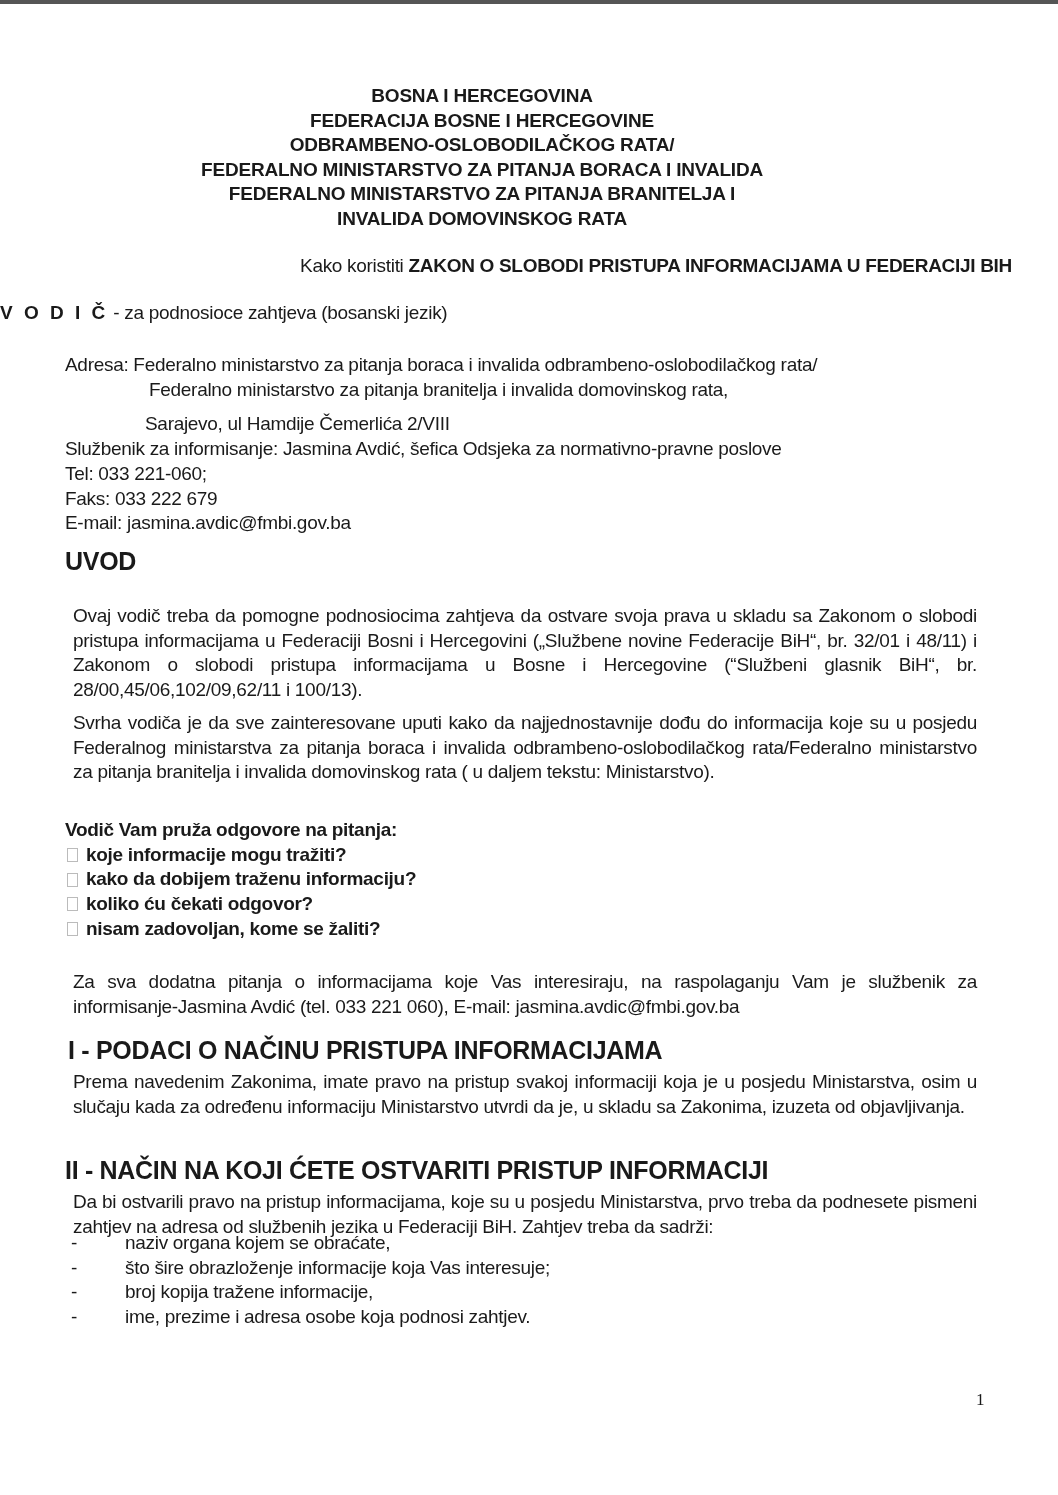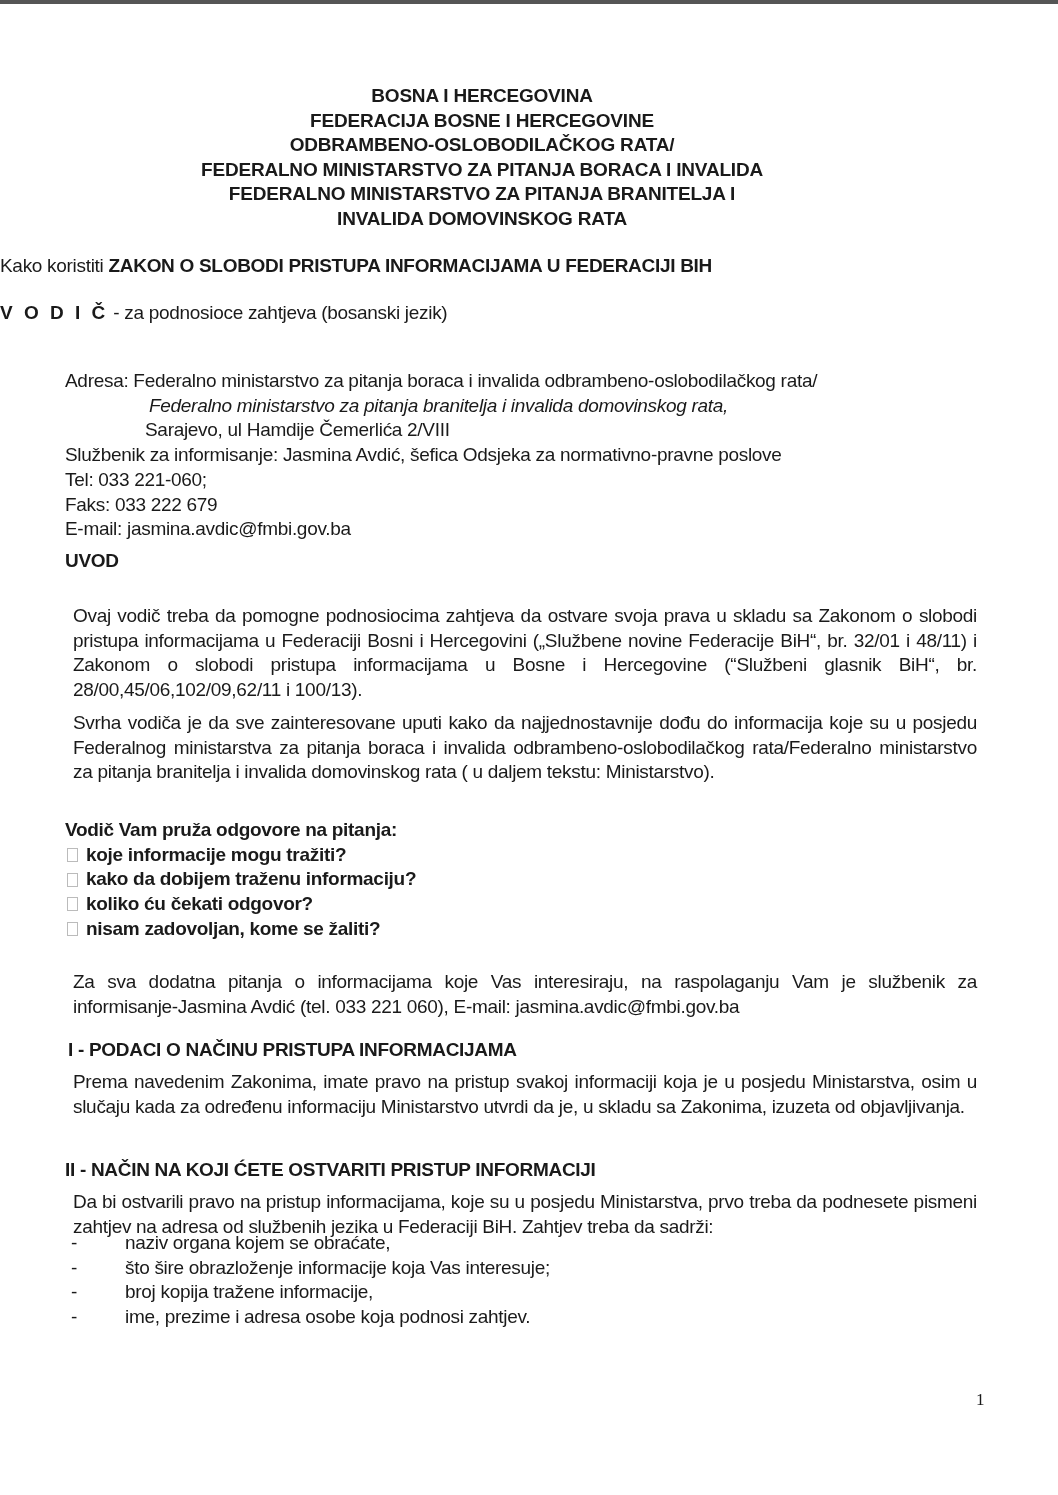--- a/index.html
+++ b/index.html
@@ -4,29 +4,29 @@
 <style>
   html, body { margin: 0; padding: 0; }
   body {
     width: 1058px; height: 1495px; background: #ffffff; position: relative; overflow: hidden;
     font-family: "Liberation Sans", sans-serif; color: #1a1a1a;
   }
   .topbar { position: absolute; left: 0; top: 0; width: 1058px; height: 4px; background: #555; }
   .header { position: absolute; left: 0; top: 84px; width: 964px; text-align: center;
     font-weight: bold; font-size: 19px; line-height: 24.5px; letter-spacing: -0.2px; }
   .header div { white-space: nowrap; }
-  .subtitle { position: absolute; left: 0; top: 255px; width: 1012px; text-align: left; font-size: 19px; white-space: nowrap; letter-spacing: -0.3px; }
+  .subtitle { position: absolute; left: 0; top: 255px; width: 1012px; text-align: right; font-size: 19px; white-space: nowrap; letter-spacing: -0.3px; }
   .subtitle b { font-weight: bold; }
   .vodic { position: absolute; left: 0; top: 302px; width: 1058px; text-align: left; font-size: 19px; white-space: nowrap; letter-spacing: -0.3px; }
   .vodic b { letter-spacing: 3px; }
   .block { position: absolute; left: 65px; font-size: 19px; line-height: 24.7px; letter-spacing: -0.3px; }
   .block div { white-space: nowrap; }
-  .indent1 { padding-left: 84px; font-style: italic; }
-  .indent2 { padding-left: 80px; }
-  .h { font-weight: bold; font-size: 19px; letter-spacing: -0.3px; }
+  .indent1 { padding-left: 84px; }
+  .indent2 { padding-left: 80px; margin-top: 10px; }
+  .h { font-weight: bold; font-size: 25px; letter-spacing: -0.3px; }
   .justify { width: 920px; text-align: justify; text-align-last: left; }
   .justify p { margin: 8px; }
   .qlist div { display: flex; align-items: center; font-weight: bold; }
   .cb { display: inline-block; width: 9px; height: 12px; border: 1px solid #bbb; margin-right: 8px; margin-left: 2px; }
   .dash-list div { display: flex; }
   .dash { width: 60px; text-align: left; padding-left: 6px; box-sizing: border-box; }
   .pagenum { position: absolute; left: 976px; top: 1390px; font-family: "Liberation Serif", serif; font-size: 17px; }
 </style>
 </head>
 <body>
@@ -43,21 +43,21 @@
 </div>
 
 <div class="subtitle">
   <span>Kako koristiti </span><b>ZAKON O SLOBODI PRISTUPA INFORMACIJAMA U FEDERACIJI BIH</b>
 </div>
 
 <div class="vodic">
   <b>V O D I Č</b><span> - za podnosioce zahtjeva (bosanski jezik)</span>
 </div>
 
-<div class="block" style="top:369px;">
+<div class="block" style="top:353px;">
   <div>Adresa: Federalno ministarstvo za pitanja boraca i invalida odbrambeno-oslobodilačkog rata/</div>
   <div class="indent1">Federalno ministarstvo za pitanja branitelja i invalida domovinskog rata,</div>
   <div class="indent2">Sarajevo, ul Hamdije Čemerlića 2/VIII</div>
   <div>Službenik za informisanje: Jasmina Avdić, šefica Odsjeka za normativno-pravne poslove</div>
   <div>Tel: 033 221-060;</div>
   <div>Faks: 033 222 679</div>
   <div>E-mail: jasmina.avdic@fmbi.gov.ba</div>
 </div>
 
 <div class="block h" style="top:549px;">UVOD</div>

